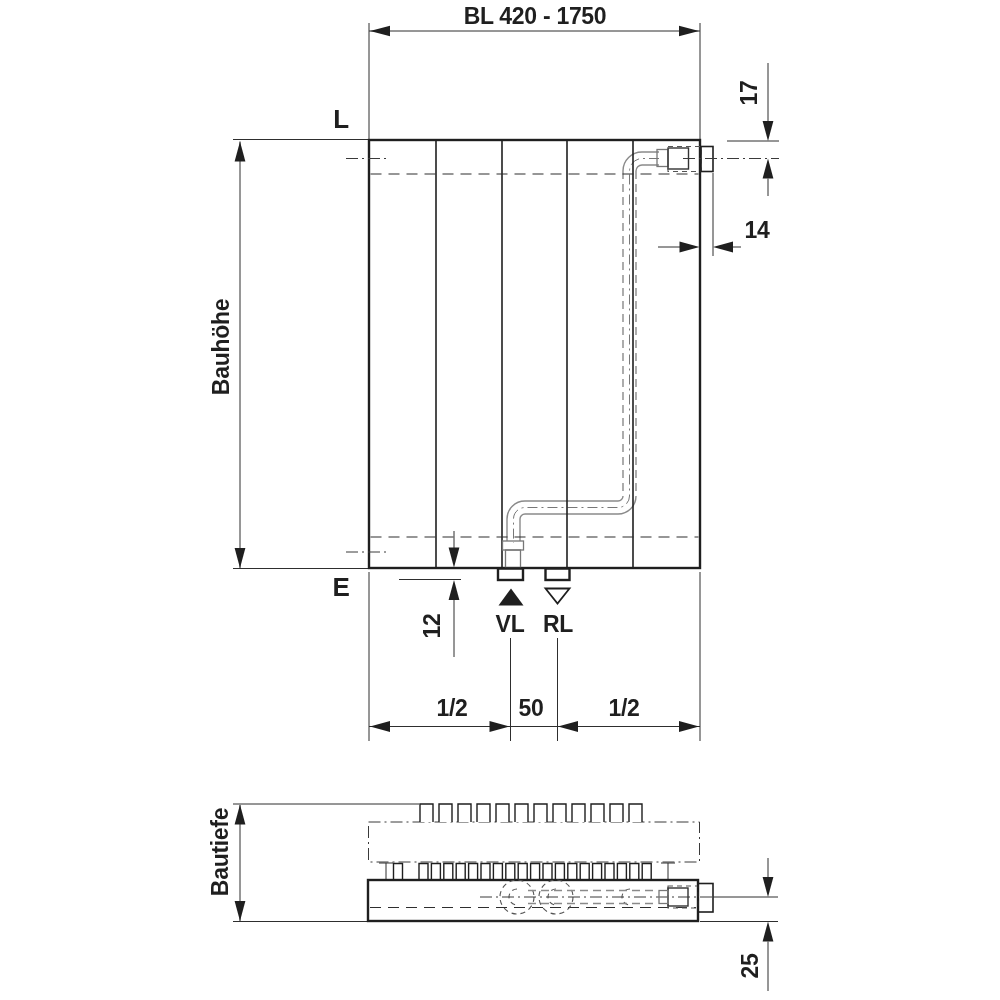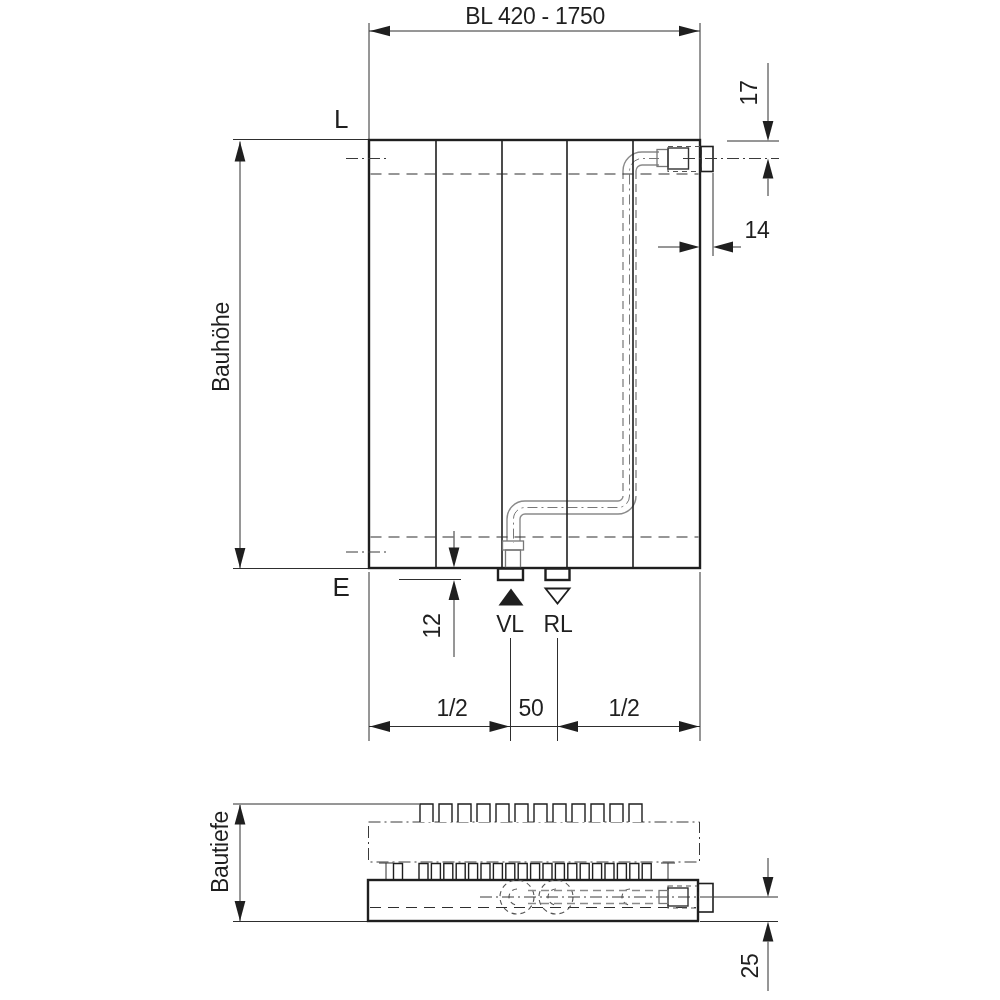--- a/index.html
+++ b/index.html
@@ -1,16 +1,16 @@
 <!DOCTYPE html>
 <html><head>
 <meta charset="utf-8">
 <style>
   html,body{margin:0;padding:0;background:#ffffff;}
-  .stage{width:1000px;height:1000px;position:relative;background:#fff;overflow:hidden;}
+  .stage{width:1000px;height:1000px;position:relative;background:#fff;overflow:hidden;font-weight:bold;}
   svg{display:block;}
   .t{font-family:"Liberation Sans",sans-serif;font-size:23px;fill:#1f1f1f;letter-spacing:-0.3px;}
   .t-big{font-size:26px;}
   .thin{stroke:#2e2e2e;stroke-width:1;fill:none;}
   .thick{stroke:#1f1f1f;stroke-width:2.4;fill:none;}
   .mid{stroke:#1f1f1f;stroke-width:1.6;fill:none;}
   .dash{stroke:#2e2e2e;stroke-width:1.2;fill:none;stroke-dasharray:11 7;}
   .dashdot{stroke:#3a3a3a;stroke-width:1;fill:none;stroke-dasharray:12 4 2 4;}
   .pipe{stroke:#8a8a8a;stroke-width:1.4;fill:none;}
   .pipedash{stroke:#8a8a8a;stroke-width:1.4;fill:none;stroke-dasharray:8 5;}

